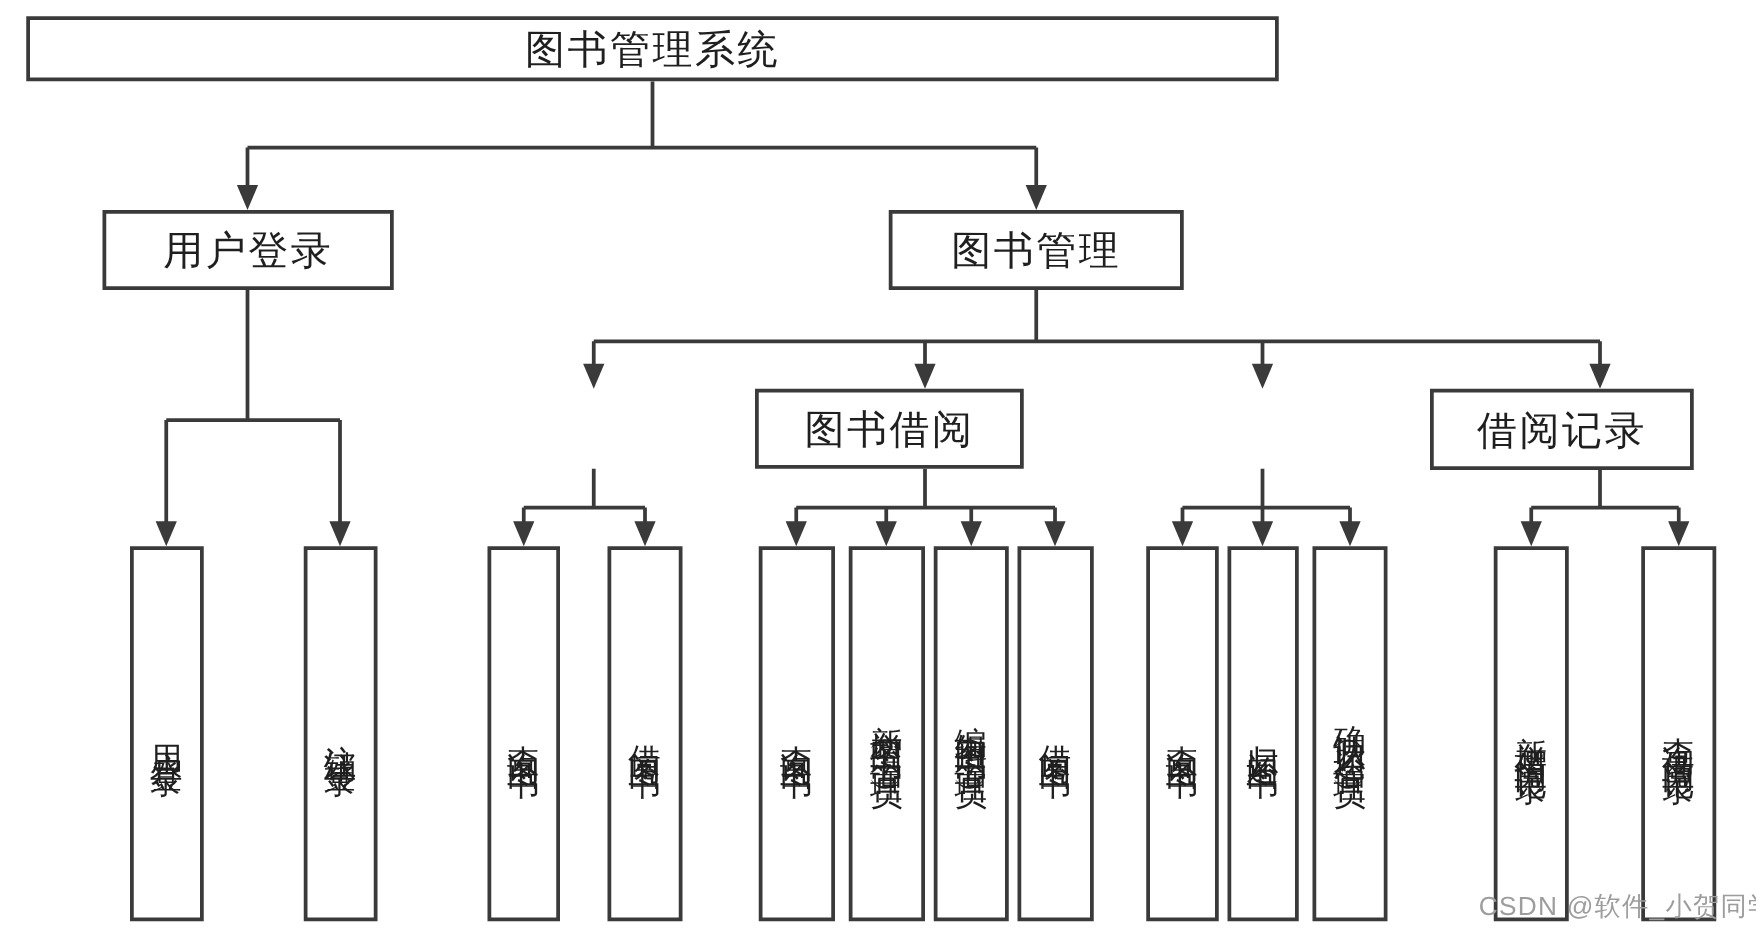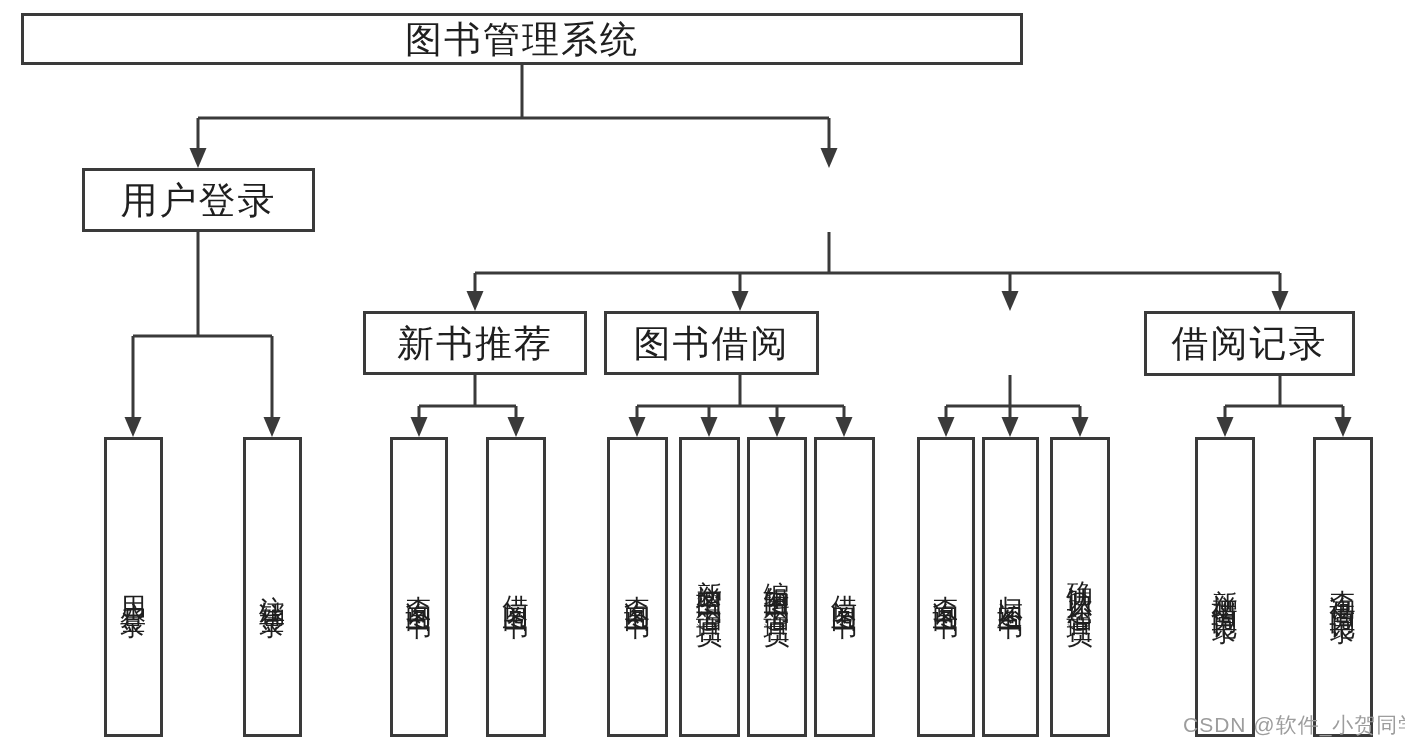--- a/index.html
+++ b/index.html
@@ -17,21 +17,21 @@
     box-sizing:border-box;
     border:3px solid #3a3a3a;
     background:#ffffff;
     display:flex;
     align-items:center;
     justify-content:center;
     color:#1f1f1f;
     z-index:2;
   }
   .node.h span{
-    font-size:37px;
+    font-size:32px;
     letter-spacing:2px;
     white-space:nowrap;
     line-height:1;
   }
   .node.v span{
     writing-mode:vertical-lr;
     text-orientation:mixed;
     font-size:26px;
     letter-spacing:6px;
     line-height:1;
@@ -85,24 +85,24 @@
     </g>
   </svg>
 
   <div class="node h" style="left:21px;top:13px;width:1002px;height:52px">
     <span>图书管理系统</span>
   </div>
 
   <div class="node h" style="left:82px;top:168px;width:233px;height:64px">
     <span>用户登录</span>
   </div>
+  <div class="node h" style="left:711px;top:168px;width:236px;height:64px">
+    <span>图书管理</span>
+  </div>
 
-  <div class="node h" style="left:363px;top:311px;width:224px;height:64px">
-    <span>新书推荐</span>
-  </div>
   <div class="node h" style="left:604px;top:311px;width:215px;height:64px">
     <span>图书借阅</span>
   </div>
   <div class="node h" style="left:1144px;top:311px;width:211px;height:65px">
     <span>借阅记录</span>
   </div>
 
   <div class="node v" style="left:104px;top:437px;width:59px;height:300px">
     <span>用户登录</span>
   </div>

